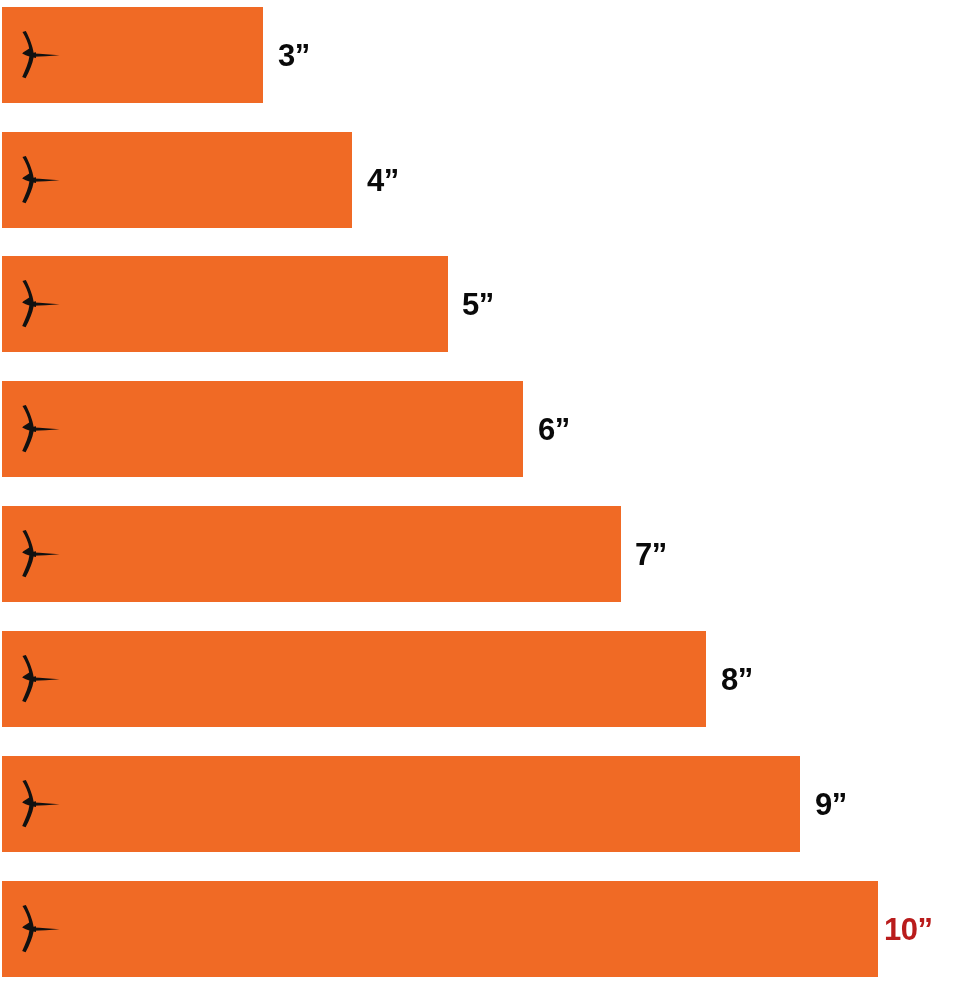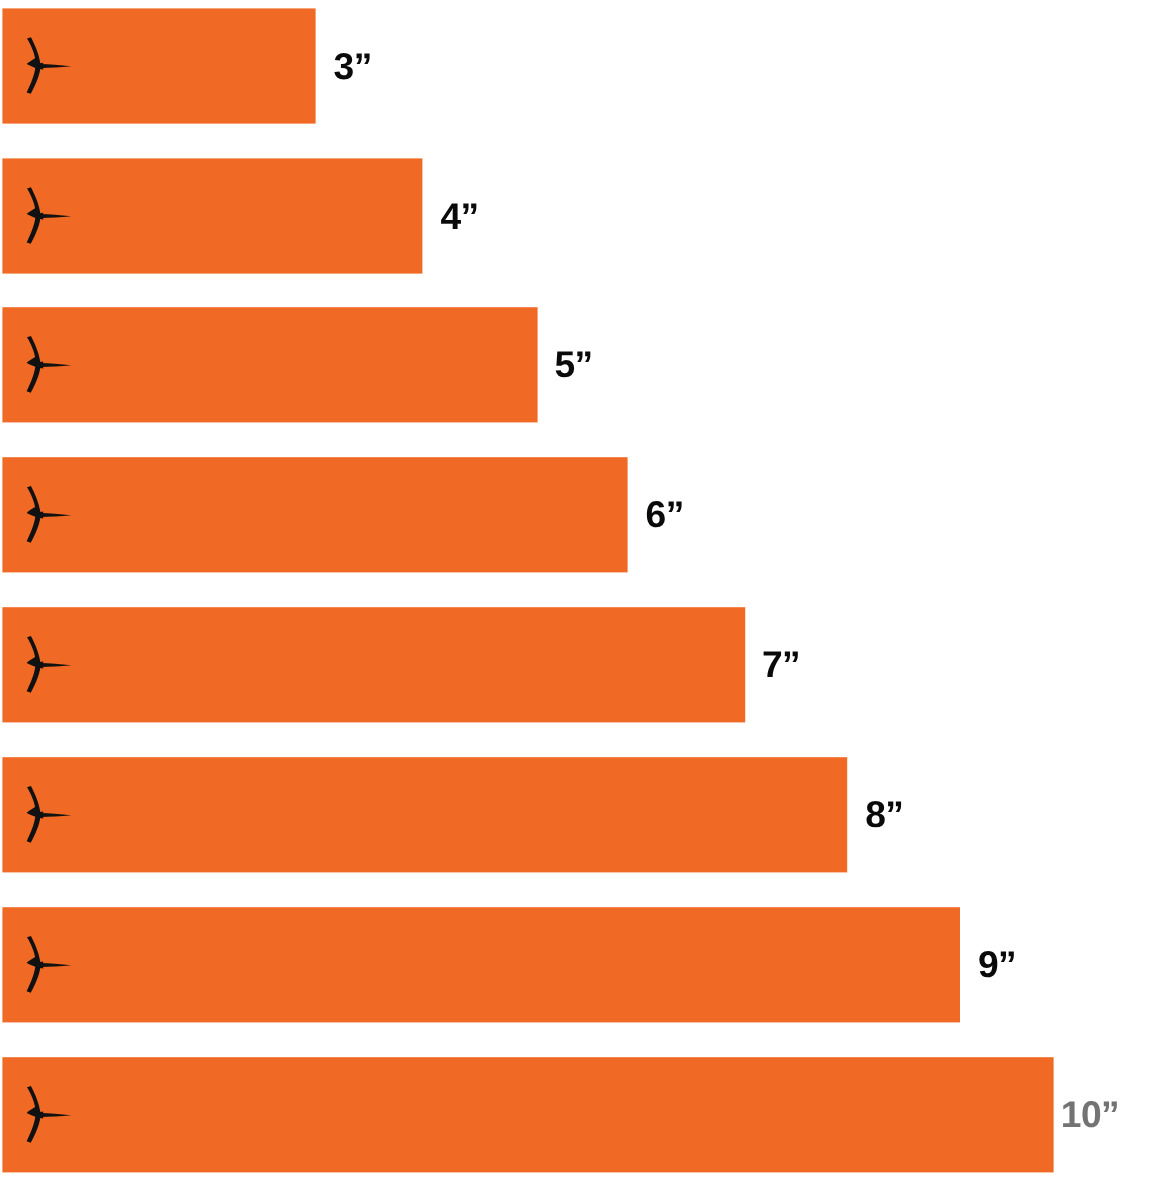--- a/index.html
+++ b/index.html
@@ -140,15 +140,15 @@
     </div>
     <div class="bar-row" style="top: 881px; height: 96px;">
       <div class="bar" style="width: 876px; height: 96px; background: rgb(240, 106, 37);">
         <span class="arrow-mark">
           <svg viewBox="0 0 50 56">
             <path d="M10.5 5 C13.5 10, 16.5 16.5, 17.2 21.5 C14 23.5, 11.5 25, 10.2 26.4 C12.4 27.6, 15 28.6, 17.4 29.6 C16.6 35.5, 13.6 43, 10.2 50 L13.6 51.2 C17.6 44, 20.6 36.5, 21.6 30.6 C22.4 30.8, 23.2 31, 24 31.1 L24 25.2 C23.2 25.3, 22.4 25.5, 21.6 25.7 C20.8 19.6, 17.8 11.6, 13.8 4 Z" fill="#111111"></path>
             <path d="M21.5 26.4 C29 26.6, 38 27.4, 47.5 28.3 C38 29.2, 29 29.7, 21.5 29.8 Z" fill="#111111"></path>
           </svg>
         </span>
       </div>
-      <span class="size-label" style="left: 884px; color: #737373;">10”</span>
+      <span class="size-label" style="left: 884px; color: #b91c1c;">10”</span>
     </div>
   </div>
 
 </body></html>

